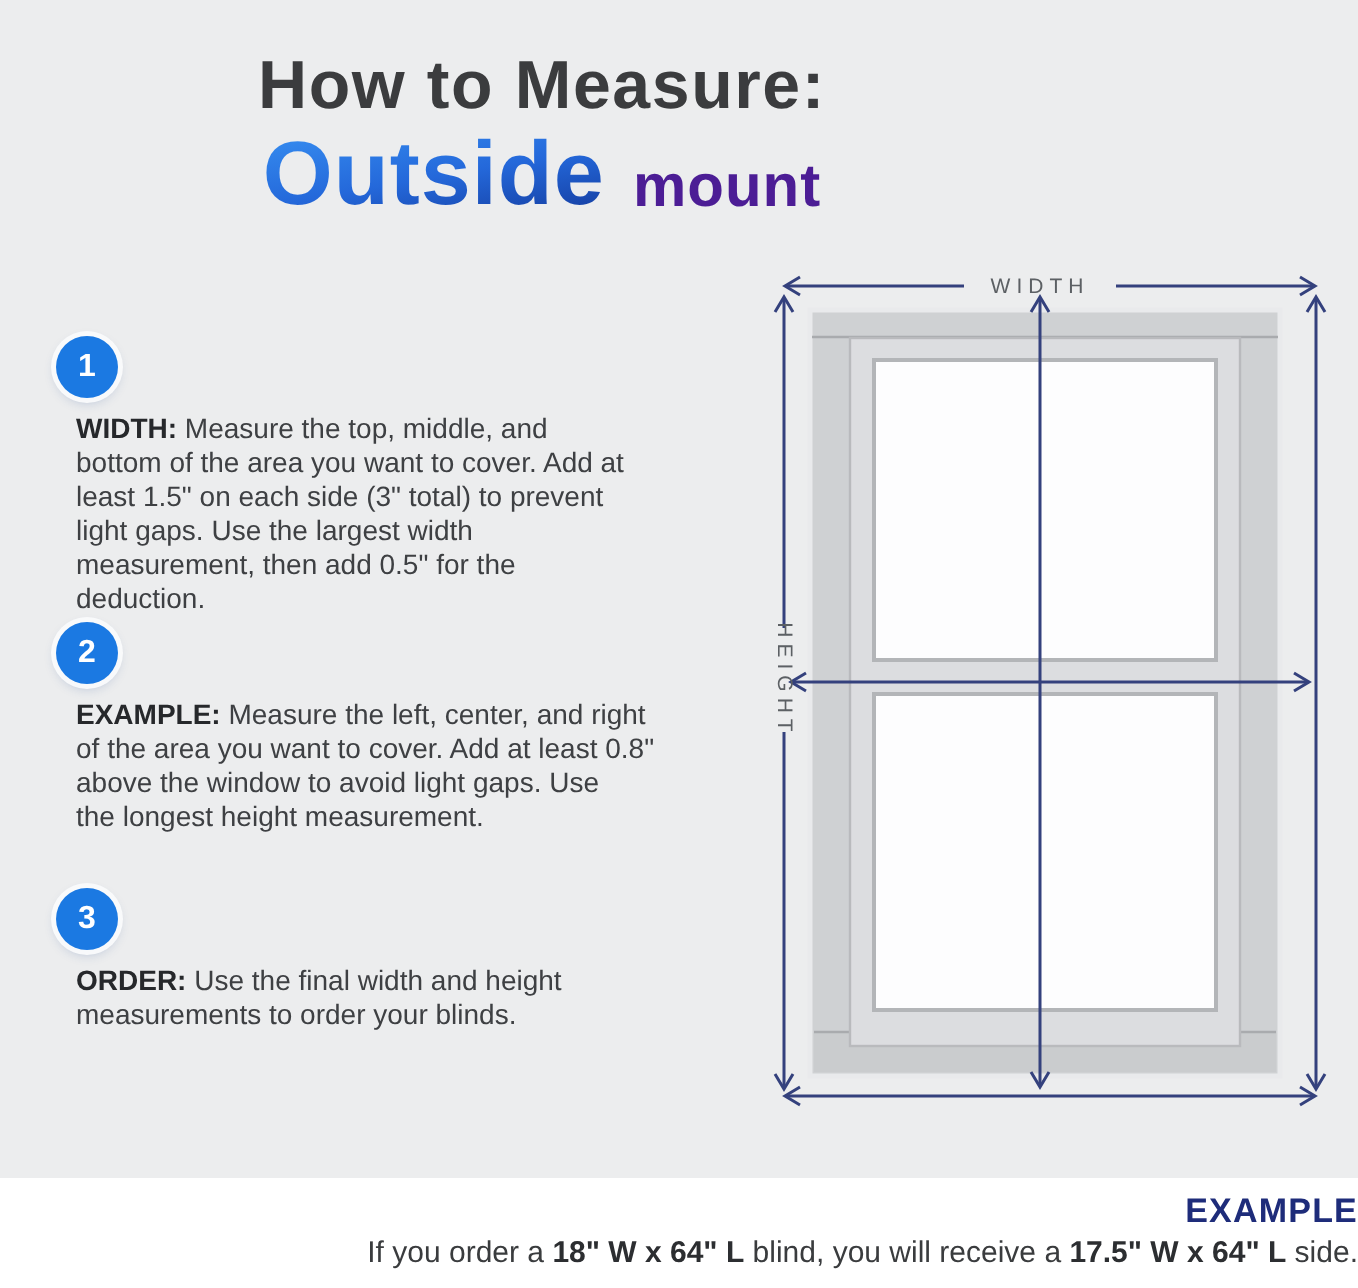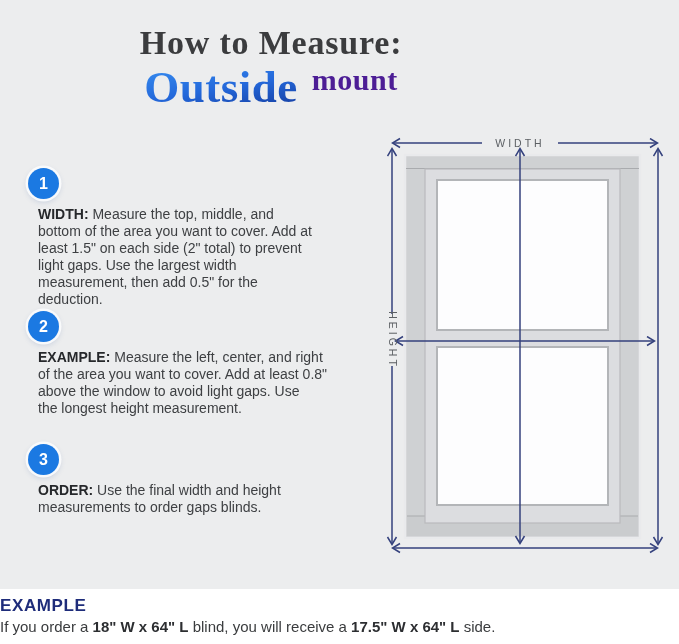--- a/index.html
+++ b/index.html
@@ -3,26 +3,26 @@
 <meta charset="utf-8">
 <style>
   html,body{margin:0;padding:0;}
   body{
     width:679px;height:644px;position:relative;overflow:hidden;
     background:#ecedee;
     font-family:"Liberation Sans",sans-serif;
     -webkit-font-smoothing:antialiased;
   }
   
-  .header{position:absolute;top:24px;left:0;width:542px;text-align:center;font-family:Liberation Serif, serif;}
+  .header{position:absolute;top:24px;left:0;width:542px;text-align:center;}
   .title-line1{
     font-size:34px;font-weight:700;color:#3b3c3e;letter-spacing:0.8px;line-height:38px;
   }
   .title-line2{
-    display:flex;justify-content:center;align-items:flex-start;gap:14px;margin-top:1px;
+    display:flex;justify-content:center;align-items:flex-end;gap:14px;margin-top:1px;
   }
   .title-highlight{
     font-size:45px;font-weight:700;letter-spacing:0.5px;line-height:48px;
     color:#1f5ed0;
     background:linear-gradient(170deg,#358bef 8%,#2468da 52%,#143c9f 96%);
     -webkit-background-clip:text;background-clip:text;
     -webkit-text-fill-color:transparent;color:transparent;
   }
   .title-suffix{font-size:30px;font-weight:700;color:#4c1d95;letter-spacing:0.5px;}
   
@@ -39,21 +39,21 @@
     margin:7px 0 0 10px;
     font-size:14px;line-height:17px;color:#3e4043;
     white-space:pre-line;
   }
   .step-label{font-weight:700;color:#26282b;}
   
   .diagram{position:absolute;left:380px;top:130px;}
   
   .footer{
     position:absolute;left:0;bottom:0;width:679px;height:55px;
-    background:#ffffff;text-align:left;margin-top:32px;
+    background:#ffffff;text-align:right;margin-top:32px;
   }
   .footer-heading{
     margin-top:7px;font-size:17px;font-weight:700;color:#1e2c7a;letter-spacing:0.6px;
   }
   .footer-line{
     margin-top:2px;font-size:15px;color:#3a3c3e;
   }
   .bold-size{font-weight:700;color:#2c2e31;}
 </style>
 </head>
@@ -64,38 +64,38 @@
   <div class="title-line2">
     <span class="title-highlight">Outside</span>
     <span class="title-suffix">mount</span>
   </div>
 </div>
 
 <div class="step step1">
   <div class="step-circle">1</div>
   <p class="step-text"><span class="step-label">WIDTH:</span><span> Measure the top, middle, and
 bottom of the area you want to cover. Add at
-least 1.5" on each side (2" total) to prevent
+least 1.5" on each side (3" total) to prevent
 light gaps. Use the largest width
 measurement, then add 0.5" for the
 deduction.</span></p>
 </div>
 
 <div class="step step2">
   <div class="step-circle">2</div>
   <p class="step-text"><span class="step-label">EXAMPLE:</span><span> Measure the left, center, and right
 of the area you want to cover. Add at least 0.8"
 above the window to avoid light gaps. Use
 the longest height measurement.</span></p>
 </div>
 
 <div class="step step3">
   <div class="step-circle">3</div>
   <p class="step-text"><span class="step-label">ORDER:</span><span> Use the final width and height
-measurements to order gaps blinds.</span></p>
+measurements to order your blinds.</span></p>
 </div>
 
 <svg class="diagram" width="292" height="432" viewBox="0 0 292 432" xmlns="http://www.w3.org/2000/svg">
   <defs>
     <marker id="ah" markerUnits="userSpaceOnUse" markerWidth="16" markerHeight="13" viewBox="-8.5 -5.5 16 13" refX="-0.5" refY="0" orient="auto-start-reverse">
       <path d="M-7.5,-4.5 L0,0 L-7.5,4.5" fill="none" stroke="#34417d" stroke-width="1.5"></path>
     </marker>
   </defs>
 
   <g>

